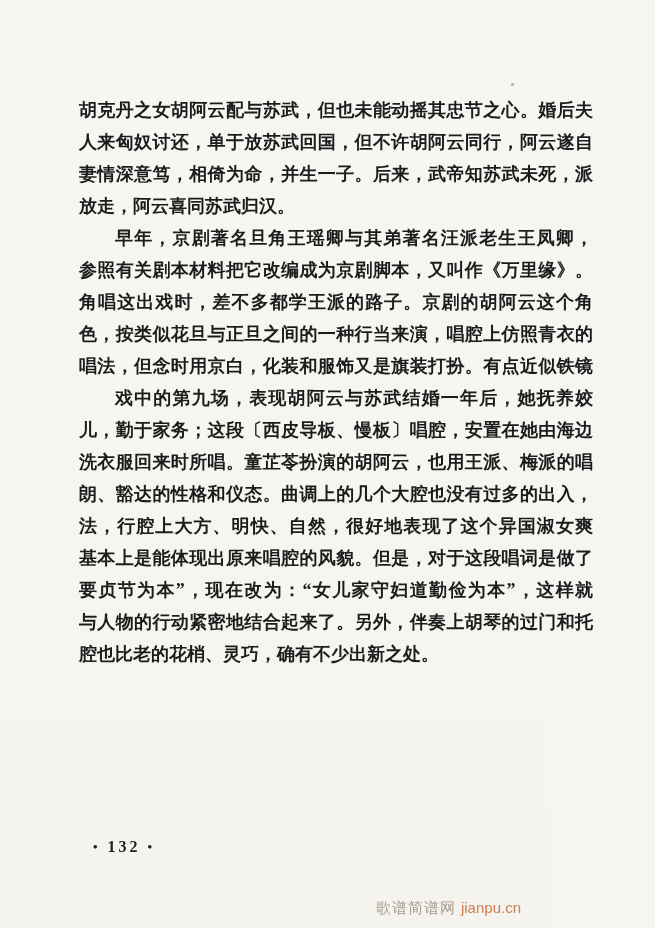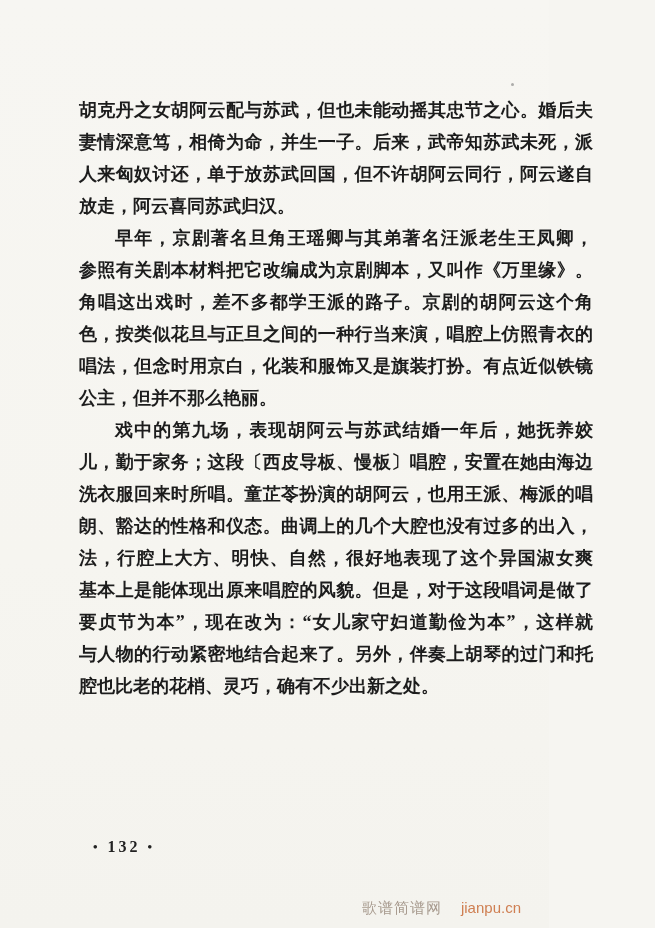--- a/index.html
+++ b/index.html
@@ -61,21 +61,21 @@
     position: absolute;
     top: 899px;
     right: 28px;
     font-size: 15px;
     font-family: "Liberation Sans", "DejaVu Sans", sans-serif;
     white-space: nowrap;
   }
   .wm-cn {
     color: #a79a8e;
     letter-spacing: 1px;
-    margin-right: 19px;
+    margin-right: 5px;
   }
   .wm-url {
     color: #cf7f52;
   }
   .speck {
     position: absolute;
     left: 511px;
     top: 83px;
     width: 3px;
     height: 3px;
@@ -88,32 +88,31 @@
 <body>
 
 <div class="page">
 
   <div class="speck"></div>
 
   <div class="textblock">
 
     <div class="para">
       <div class="line">胡克丹之女胡阿云配与苏武，但也未能动摇其忠节之心。婚后夫</div>
+      <div class="line">人来匈奴讨还，单于放苏武回国，但不许胡阿云同行，阿云遂自</div>
       <div class="line">妻情深意笃，相倚为命，并生一子。后来，武帝知苏武未死，派</div>
-      <div class="line">人来匈奴讨还，单于放苏武回国，但不许胡阿云同行，阿云遂自</div>
       <div class="line end">放走，阿云喜同苏武归汉。</div>
     </div>
 
     <div class="para">
       <div class="line indent">早年，京剧著名旦角王瑶卿与其弟著名汪派老生王凤卿，</div>
       <div class="line">参照有关剧本材料把它改编成为京剧脚本，又叫作《万里缘》。</div>
       <div class="line">角唱这出戏时，差不多都学王派的路子。京剧的胡阿云这个角</div>
       <div class="line">色，按类似花旦与正旦之间的一种行当来演，唱腔上仿照青衣的</div>
       <div class="line">唱法，但念时用京白，化装和服饰又是旗装打扮。有点近似铁镜</div>
-      <div class="line end">公主，但并不那么艳丽。</div>
     </div>
 
     <div class="para">
       <div class="line indent">戏中的第九场，表现胡阿云与苏武结婚一年后，她抚养姣</div>
       <div class="line">儿，勤于家务；这段〔西皮导板、慢板〕唱腔，安置在她由海边</div>
       <div class="line">洗衣服回来时所唱。童芷苓扮演的胡阿云，也用王派、梅派的唱</div>
       <div class="line">朗、豁达的性格和仪态。曲调上的几个大腔也没有过多的出入，</div>
       <div class="line">法，行腔上大方、明快、自然，很好地表现了这个异国淑女爽</div>
       <div class="line">基本上是能体现出原来唱腔的风貌。但是，对于这段唱词是做了</div>
       <div class="line">要贞节为本”，现在改为：“女儿家守妇道勤俭为本”，这样就</div>

